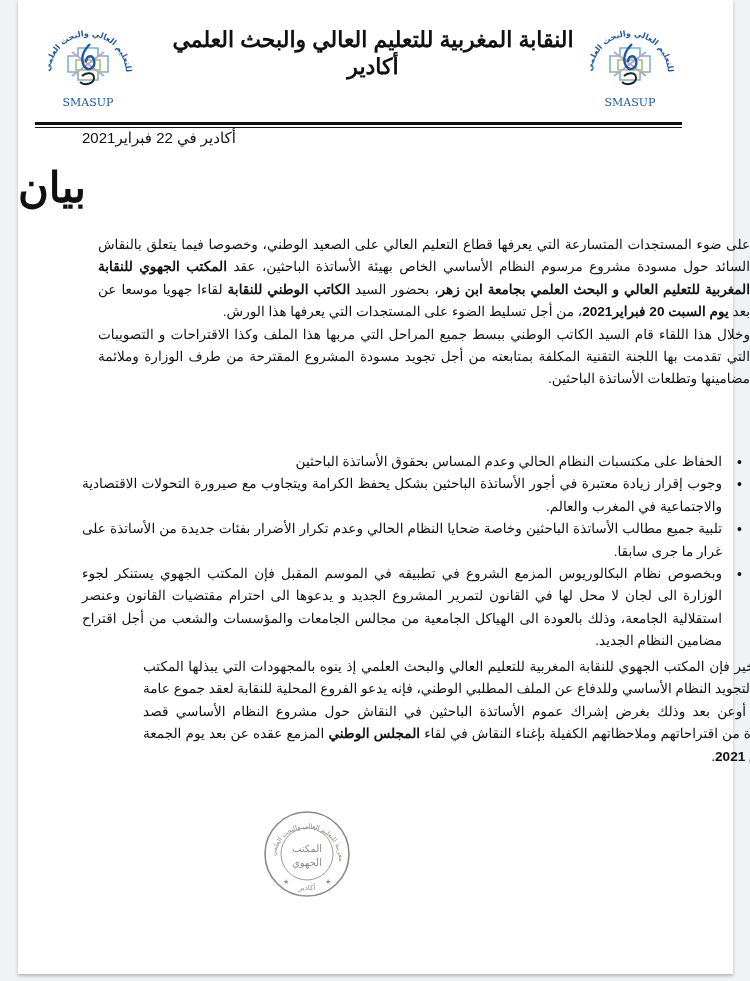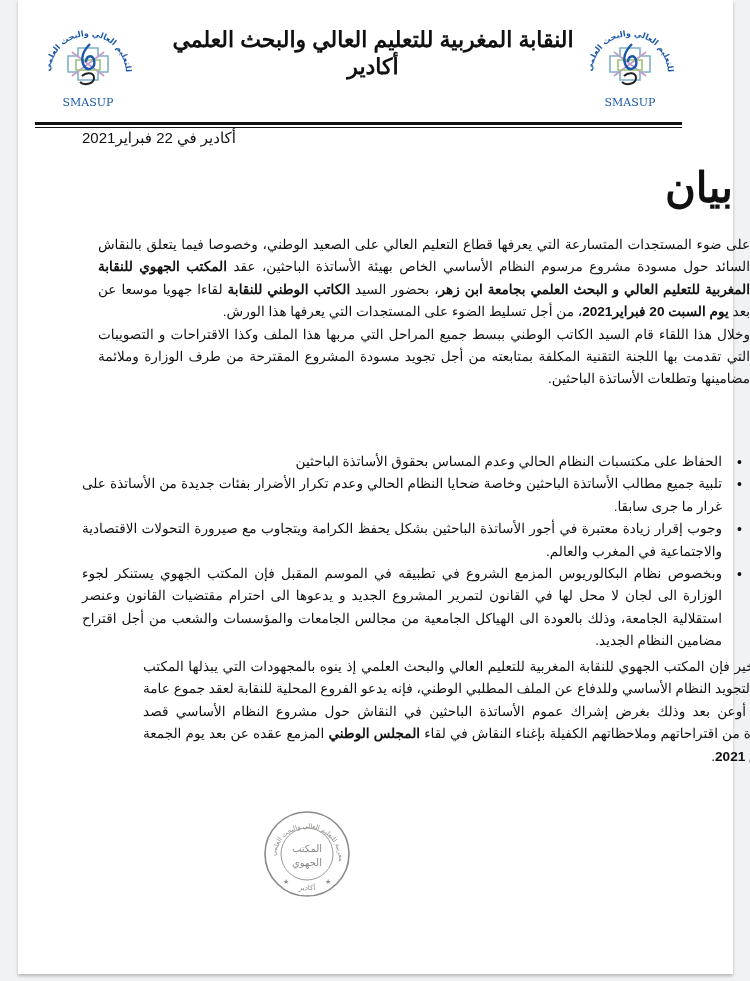--- a/index.html
+++ b/index.html
@@ -28,21 +28,21 @@
     .header .l1 { font-size:22px; line-height:28px; }
     .header .l2 { font-size:22px; line-height:26px; }
     .header .l3 { font-size:22px; line-height:26px; }
     .rule1 { position:absolute; left:17px; width:647px; top:122px; height:3px; background:#111; }
     .rule2 { position:absolute; left:17px; width:647px; top:127px; height:1px; background:#111; }
     .date {
       position:absolute; left:48px; top:128px; direction:rtl;
       font-family:"Liberation Sans", sans-serif; font-size:15px; line-height:20px;margin-left:16px;
     }
     .title {
-      position:absolute; left:0; width:715px; top:160px; text-align:right;
+      position:absolute; left:0; width:715px; top:160px; text-align:left;
       font-family:"Liberation Sans", sans-serif; font-weight:bold; font-size:42px; line-height:56px;
     }
     .body-text {
       position:absolute; left:80px; width:652px; direction:rtl; text-align:justify;
       font-family:"Liberation Sans", sans-serif; font-size:13.6px; line-height:22.4px;
     }
     .body-text b { font-weight:bold; }
     .p1 { top:234px; }
     .p2 { top:369px; }
     .bullets { position:absolute; left:64px; width:640px; top:451px; direction:rtl; margin:0; padding:0 22px 0 0;
@@ -112,22 +112,22 @@
   <div class="title">بيان</div>
 
   <div class="body-text p1">
     <span>على ضوء المستجدات المتسارعة التي يعرفها قطاع التعليم العالي على الصعيد الوطني، وخصوصا فيما يتعلق بالنقاش السائد حول مسودة مشروع مرسوم النظام الأساسي الخاص بهيئة الأساتذة الباحثين، عقد </span><b>المكتب الجهوي للنقابة المغربية للتعليم العالي و البحث العلمي بجامعة ابن زهر</b><span>، بحضور السيد </span><b>الكاتب الوطني للنقابة</b><span> لقاءا جهويا موسعا عن بعد </span><b>يوم السبت 20 فبراير2021</b><span>، من أجل تسليط الضوء على المستجدات التي يعرفها هذا الورش.</span><br>
     <span>وخلال هذا اللقاء قام السيد الكاتب الوطني ببسط جميع المراحل التي مربها هذا الملف وكذا الاقتراحات و التصويبات التي تقدمت بها اللجنة التقنية المكلفة بمتابعته من أجل تجويد مسودة المشروع المقترحة من طرف الوزارة وملائمة مضامينها وتطلعات الأساتذة الباحثين.</span>
   </div>
 
 
   <ul class="bullets">
     <li>الحفاظ على مكتسبات النظام الحالي وعدم المساس بحقوق الأساتذة الباحثين</li>
+    <li>وجوب إقرار زيادة معتبرة في أجور الأساتذة الباحثين بشكل يحفظ الكرامة ويتجاوب مع صيرورة التحولات الاقتصادية والاجتماعية في المغرب والعالم.</li>
     <li>تلبية جميع مطالب الأساتذة الباحثين وخاصة ضحايا النظام الحالي وعدم تكرار الأضرار بفئات جديدة من الأساتذة على غرار ما جرى سابقا.</li>
-    <li>وجوب إقرار زيادة معتبرة في أجور الأساتذة الباحثين بشكل يحفظ الكرامة ويتجاوب مع صيرورة التحولات الاقتصادية والاجتماعية في المغرب والعالم.</li>
     <li>وبخصوص نظام البكالوريوس المزمع الشروع في تطبيقه في الموسم المقبل فإن المكتب الجهوي يستنكر لجوء الوزارة الى لجان لا محل لها في القانون لتمرير المشروع الجديد و يدعوها الى احترام مقتضيات القانون وعنصر استقلالية الجامعة، وذلك  بالعودة الى الهياكل الجامعية من مجالس الجامعات والمؤسسات والشعب من أجل اقتراح مضامين النظام الجديد.</li>
   </ul>
 
   <div class="body-text p3">
     <span>وفي الأخير فإن المكتب الجهوي للنقابة المغربية للتعليم العالي والبحث العلمي إذ ينوه بالمجهودات التي يبذلها المكتب الوطني لتجويد النظام الأساسي وللدفاع عن الملف المطلبي الوطني، فإنه  يدعو الفروع المحلية للنقابة لعقد جموع عامة حضوريا أوعن بعد وذلك بغرض إشراك عموم الأساتذة الباحثين في النقاش حول مشروع النظام الأساسي قصد الاستفادة من اقتراحاتهم وملاحظاتهم الكفيلة بإغناء النقاش في لقاء </span><b>المجلس الوطني</b><span> المزمع عقده عن بعد يوم الجمعة </span><b>5 مارس 2021</b><span>.</span>
   </div>
 
 
   <div class="stamp">
     <svg viewBox="0 0 92 92" width="92" height="92">

